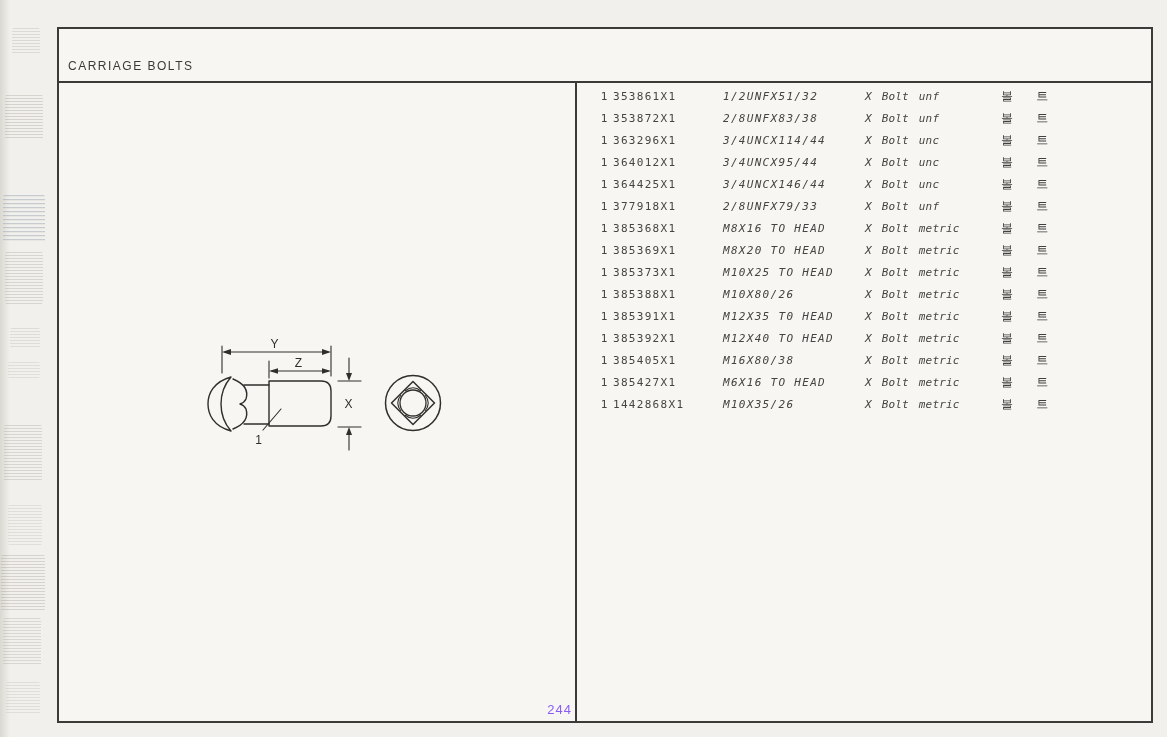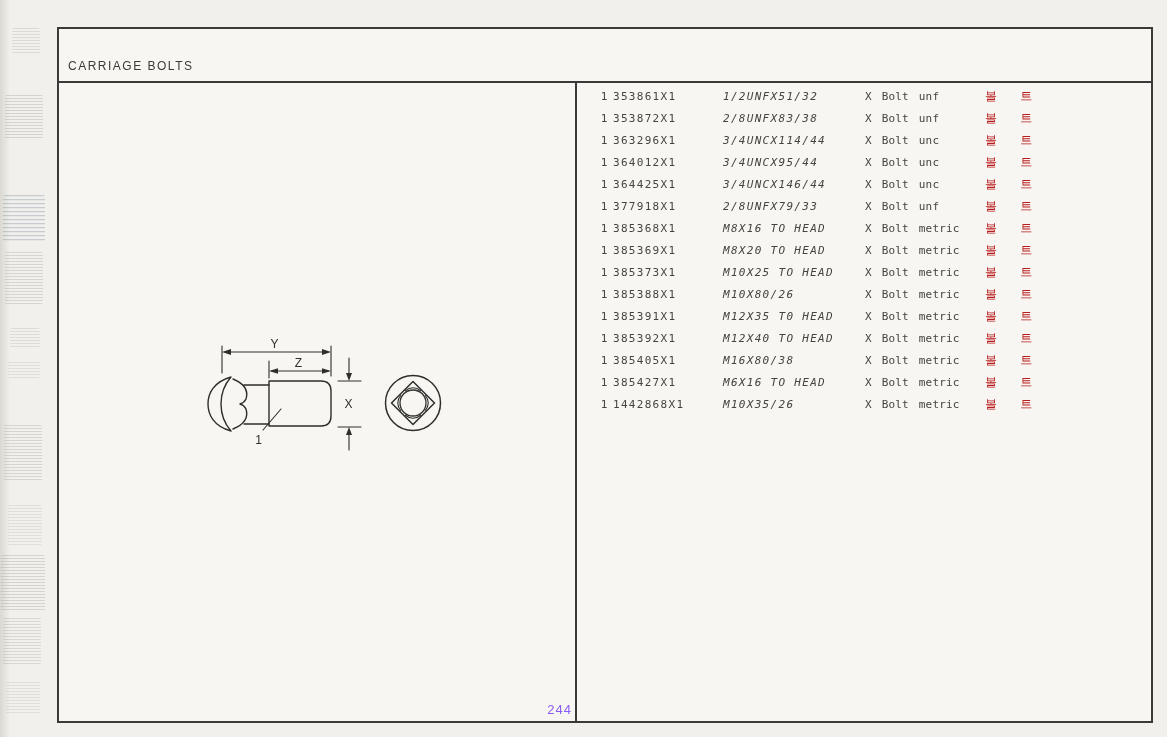--- a/index.html
+++ b/index.html
@@ -33,22 +33,22 @@
   }
 
   
   .ptable{position:absolute;left:585px;top:85px;width:560px;}
   .prow{display:flex;align-items:center;height:22px;
     font-family:"DejaVu Sans Mono", monospace;
     font-size:11px;color:#444442;}
   .c-qty {width:14px;margin-left:12px;text-align:center;}
   .c-part{width:88px;margin-left:2px;text-align:left;letter-spacing:1.3px;}
   .c-spec{width:140px;margin-left:22px;text-align:left;letter-spacing:1.3px;font-style:italic;}
-  .c-desc{width:118px;margin-left:2px;text-align:left;letter-spacing:0.2px;word-spacing:3px;}
-  .c-kr  {margin-left:2px;font-size:12px;color:#b91c1c;word-spacing:16px;}
+  .c-desc{width:118px;margin-left:2px;text-align:left;letter-spacing:0.2px;word-spacing:3px;font-style:italic;}
+  .c-kr  {margin-left:18px;font-size:12px;color:#404040;word-spacing:16px;}
 
   .page-number{
     position:absolute;left:532px;top:702px;width:40px;text-align:right;
     font-size:13px;color:#8b5cf6;letter-spacing:1px;
   }
 
   
   .artifact{position:absolute;pointer-events:none;}
   .stripes{
     background:repeating-linear-gradient(to bottom, rgba(128,122,108,.38) 0 1px, rgba(0,0,0,0) 1px 3px);

